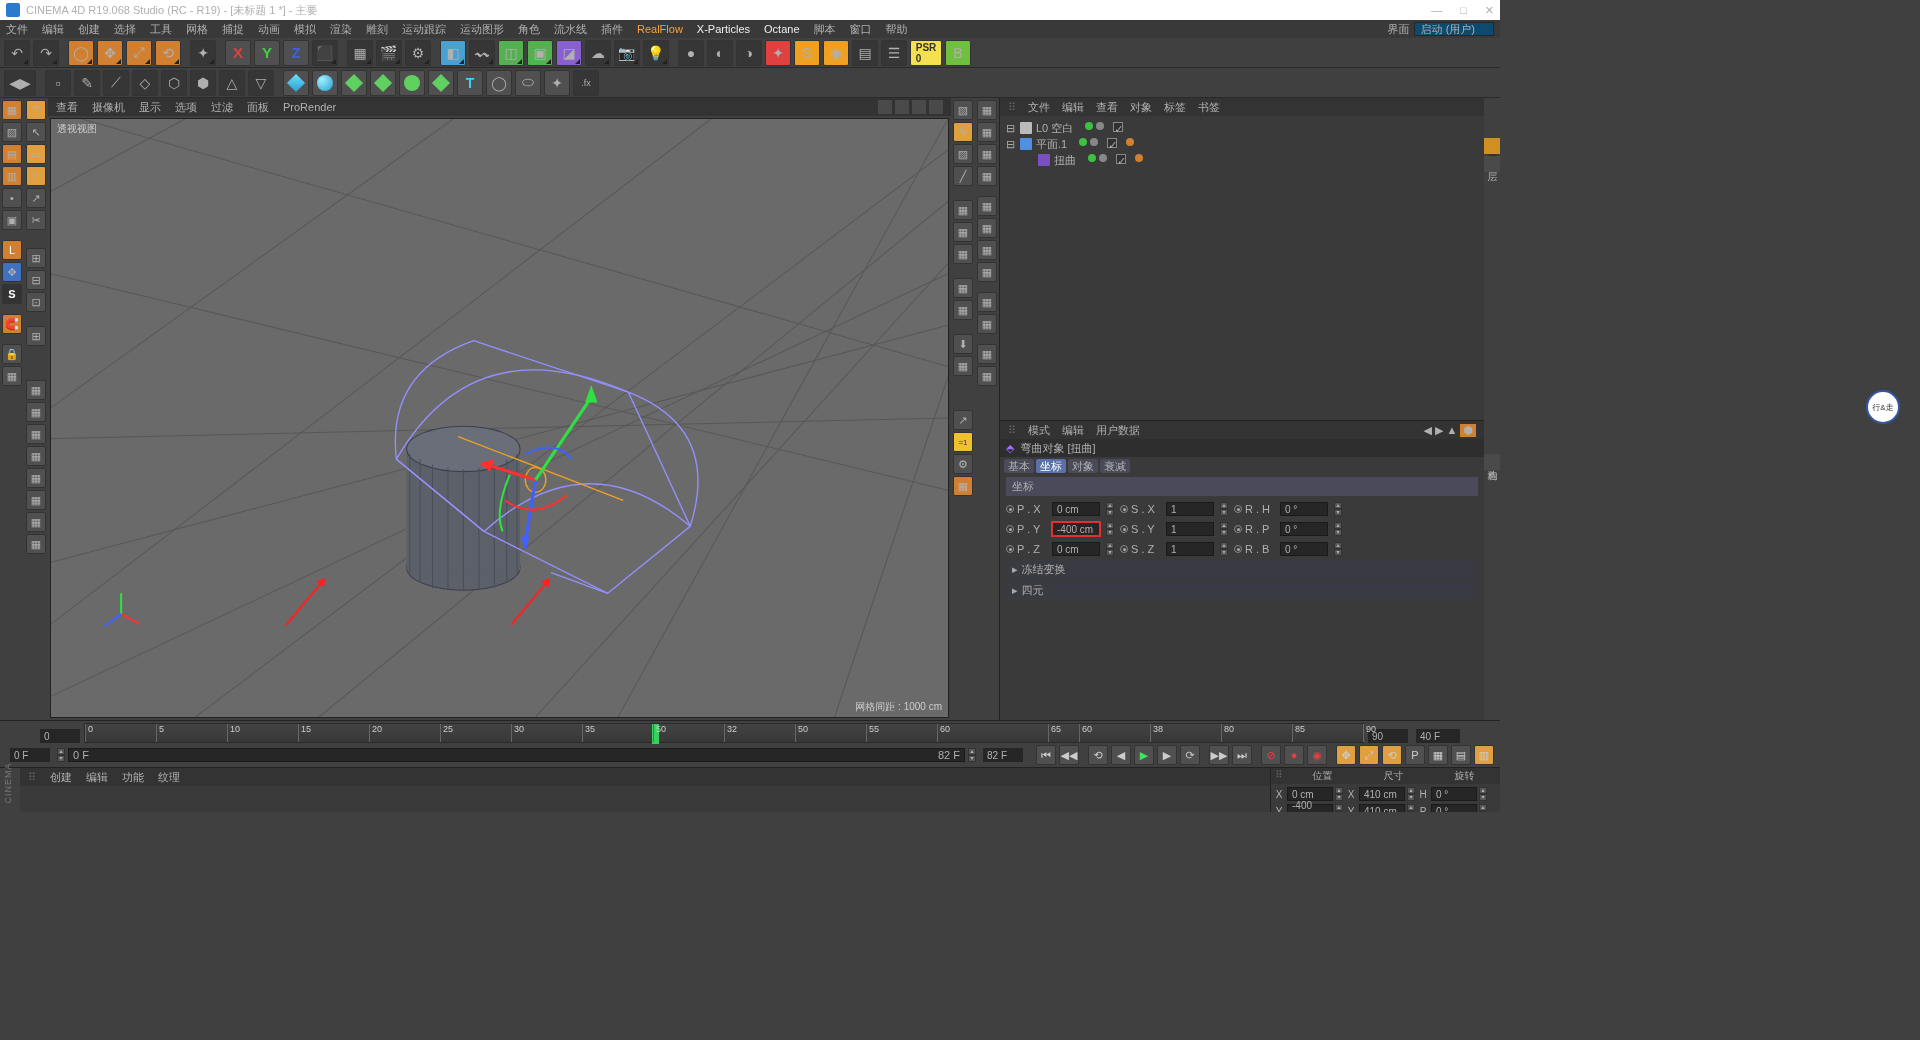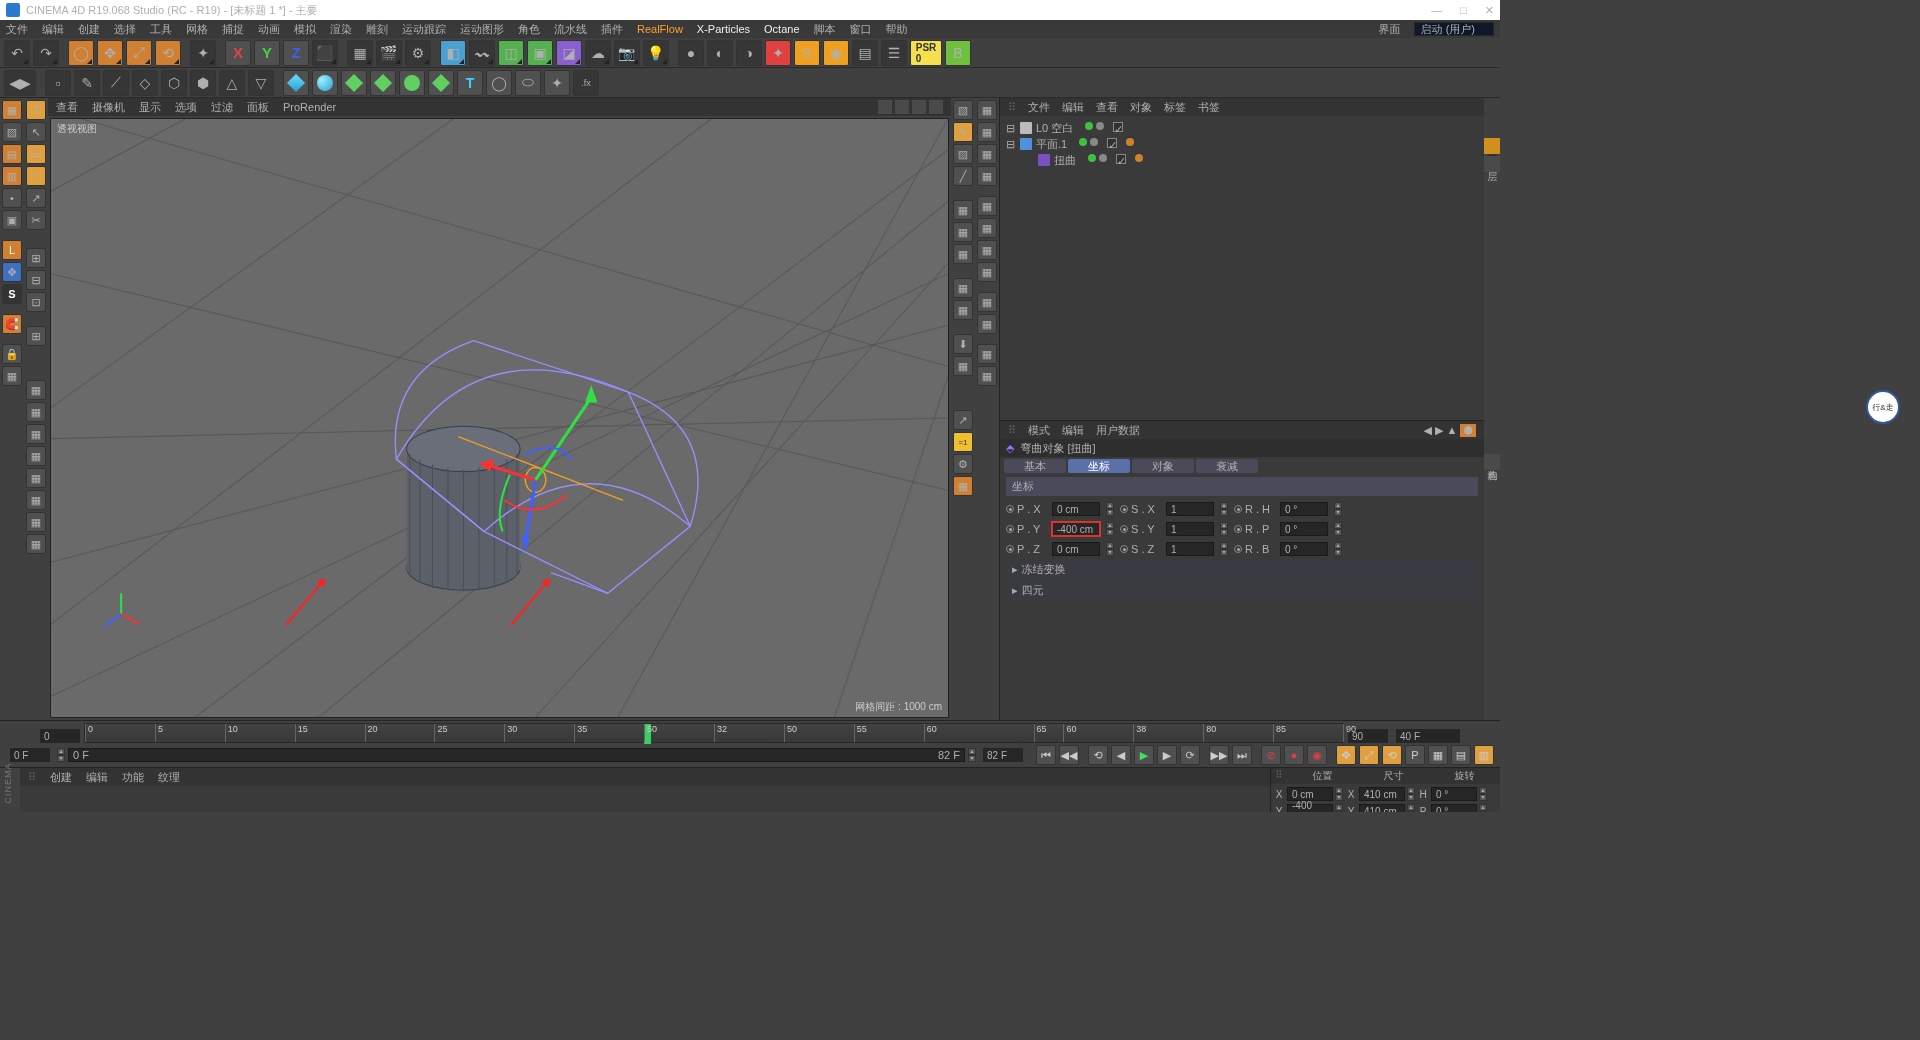--- a/index.html
+++ b/index.html
@@ -6,21 +6,21 @@
 body { background:#404040; overflow:hidden; width:1500px; height:812px; }
 .title-bar { height:20px; background:#fff; color:#000; display:flex; align-items:center; padding:0 6px; }
 .title-bar .t-icon { width:14px; height:14px; background:#2a7bd0; border-radius:2px; margin-right:6px; }
 .window-ctrls { margin-left:auto; display:flex; gap:18px; color:#333; font-size:13px; }
 .window-ctrls span { cursor:pointer; }
 .menu-bar { height:18px; background:#393939; display:flex; align-items:center; padding:0 6px; gap:14px; }
 .menu-bar span { color:#b0b0b0; }
 .menu-bar .realflow { color:#ffa030; }
 .menu-bar .xparticles { color:#eee; }
 .layout-sel { margin-left:auto; display:flex; align-items:center; gap:4px; }
-.layout-sel .combo { background:#0f172a; border:1px solid #262626; padding:1px 18px 1px 6px; height:14px; display:flex; align-items:center; border-radius:0;margin-left:9px; }
+.layout-sel .combo { background:#0c4a6e; border:1px solid #262626; padding:1px 18px 1px 6px; height:14px; display:flex; align-items:center; border-radius:0; }
 .toolbar { height:30px; background:#404040; display:flex; align-items:center; padding:0 4px; gap:3px; border-bottom:1px solid #2a2a2a; }
 .tbtn { width:26px; height:26px; background:#505050; border:1px solid #333; border-radius:2px; display:flex; align-items:center; justify-content:center; position:relative; font-size:14px; }
 .tbtn.dk { background:#363636; }
 .tbtn .corner { position:absolute; bottom:1px; right:1px; width:0; height:0; border-left:5px solid transparent; border-bottom:5px solid #222; }
 .sep { width:3px; }
 .xyz { font-weight:bold; font-size:15px; }
 .xX { color:#e04040; } .xY { color:#40d040; } .xZ { color:#4060e0; }
 .toolbar2 { height:30px; background:#404040; display:flex; align-items:center; padding:0 4px; gap:3px; border-bottom:1px solid #2a2a2a; }
 .cube-ico { width:16px; height:16px; background:linear-gradient(135deg,#6de0ff,#2a9dd0); transform:rotate(45deg) scale(0.8); }
 .sph-ico { width:16px; height:16px; background:radial-gradient(circle at 30% 30%,#9df0ff,#2a9dd0); border-radius:50%; }
@@ -51,21 +51,21 @@
 .obj-row .ico.bend { background:#7a50c0; }
 .obj-row .toggles { margin-left:8px; display:flex; gap:3px; }
 .dot { width:8px; height:8px; border-radius:50%; }
 .dot.g { background:#40c040; } .dot.gr { background:#888; }
 .chk { width:10px; height:10px; border:1px solid #888; background:#303030; }
 .attr-panel { height:300px; border-top:1px solid #222; }
 .attr-hdr { height:18px; background:#333; display:flex; align-items:center; gap:12px; padding:0 8px; }
 .attr-hdr .nav-arrows { margin-left:auto; display:flex; gap:3px; }
 .attr-title { height:18px; background:#2e2e2e; display:flex; align-items:center; padding:0 6px; gap:6px; }
 .attr-tabs { height:18px; display:flex; gap:2px; padding:2px 4px; }
-.attr-tab { background:#4a4a58; padding:1px 20px; border-radius:2px; display:flex; align-items:center; }
+.attr-tab { background:#4a4a58; padding:1px 4px; border-radius:2px; display:flex; align-items:center; }
 .attr-tab.active { background:#5a70a8; color:#fff; }
 .attr-section { padding:2px 6px; }
 .sect-hdr { background:#4a4a5a; padding:2px 6px; margin-bottom:4px; }
 .coord-row { display:flex; align-items:center; gap:6px; height:18px; margin-bottom:2px; }
 .coord-lbl { display:flex; align-items:center; gap:3px; width:40px; }
 .coord-lbl .r { width:8px; height:8px; border:1px solid #888; border-radius:50%; display:flex; align-items:center; justify-content:center; }
 .coord-lbl .r::after { content:""; width:3px; height:3px; background:#aaa; border-radius:50%; }
 .num-in { background:#262626; border:1px solid #1a1a1a; height:14px; width:48px; padding:0 4px; display:flex; align-items:center; font-size:10px; }
 .num-in.hl { outline:2px solid #e03030; outline-offset:-1px; }
 .spinner { width:8px; display:flex; flex-direction:column; }
@@ -586,21 +586,21 @@
         <div class="tick" style="left: 61.1111%;">55</div>
         <div class="tick" style="left: 66.6667%;">60</div>
         <div class="tick" style="left: 72.2222%; margin-left: 40px;">65</div>
         <div class="tick" style="left: 77.7778%;">60</div>
         <div class="tick" style="left: 83.3333%;">38</div>
         <div class="tick" style="left: 88.8889%;">80</div>
         <div class="tick" style="left: 94.4444%;">85</div>
         <div class="tick" style="left: 100%;">90</div>
       </div>
     <div class="frame-box">90</div>
-    <div class="frame-box" style="width:64px">40 F</div>
+    <div class="frame-box" style="width:44px">40 F</div>
   </div>
   <div class="transport">
     <div class="frame-box">0 F</div>
     <div class="spinner">
         <div>▴</div>
         <div>▾</div>
       </div>
     <div class="range-bar">
       <span style="position:absolute;left:4px;top:0">0 F</span>
       <span style="position:absolute;right:4px;top:0">82 F</span>

